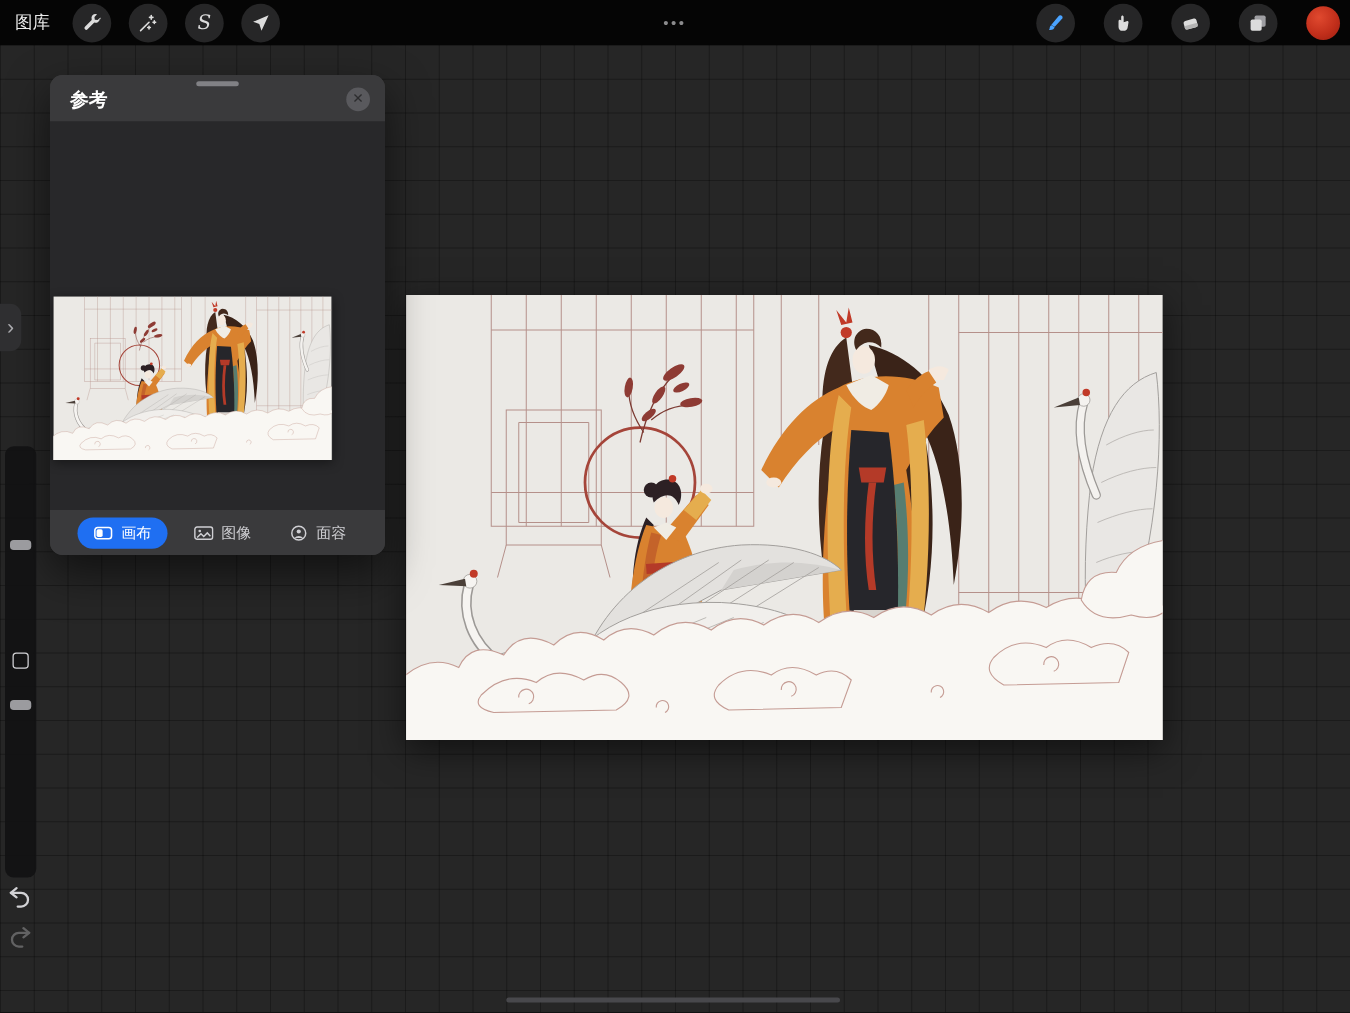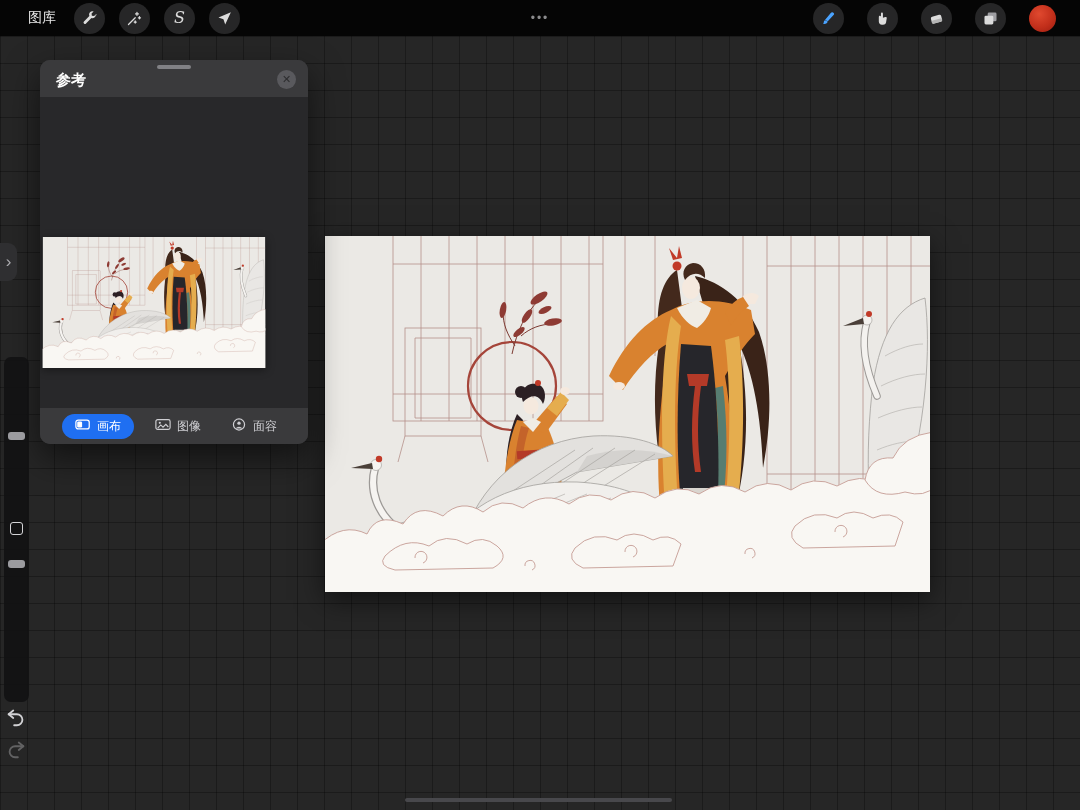--- a/index.html
+++ b/index.html
@@ -6,21 +6,21 @@
   html,body { background:#000; }
   .screen {
     position: relative; width: 1080px; height: 810px; overflow: hidden;
     background: #242424;
     font-family: "Liberation Sans", "DejaVu Sans", sans-serif;
   }
   
   .topbar {
     position: absolute; top:0; left:0; right:0; height:36px;
     background:#050505; display:flex; align-items:center;
-    padding:0 24px; z-index:60;
+    padding:0 8px; z-index:60;
   }
   .tb-left { display:flex; align-items:center; gap:14px; }
   .gallery-btn {
     background:none; border:none; color:#e9e9e9; font-size:14px;
     padding:0 4px; cursor:pointer; font-family:inherit;
   }
   .tool-circle {
     width:31px; height:31px; border-radius:50%; background:#262627;
     border:none; display:flex; align-items:center; justify-content:center;
     cursor:pointer; padding:0;
@@ -73,21 +73,21 @@
     border-radius:50%; background:#59595d; border:none; cursor:pointer;
     color:#2c2c2e; font-size:11px; line-height:19px; text-align:center; padding:0;
   }
   .ref-body { flex:1 1 auto; position:relative; background:#28282a; cursor:pointer; }
   .ref-thumb { position:absolute; left:2px; top:140px; width:224px; height:131px; box-shadow:0 2px 8px rgba(0,0,0,0.4); }
   .ref-tabs {
     flex:0 0 36px; background:#3a3a3c; display:flex; align-items:center;
     justify-content:center; gap:12px;
   }
   .ref-tab {
-    display:flex; align-items:flex-start; gap:6px; background:none; border:none;
+    display:flex; align-items:center; gap:6px; background:none; border:none;
     color:#cfcfd3; font-size:12px; padding:4px 9px; border-radius:13px;
     cursor:pointer; font-family:inherit;
   }
   .ref-tab.active { background:#1f6ff2; color:#fff; padding:4px 13px; }
   .ref-tab svg { width:16px; height:13px; display:block; }
   
   .edge-tab {
     position:absolute; left:0; top:207px; width:17px; height:38px;
     background:#2f2f31; border-radius:0 9px 9px 0; color:#ababaf;
     display:flex; align-items:center; justify-content:center;

